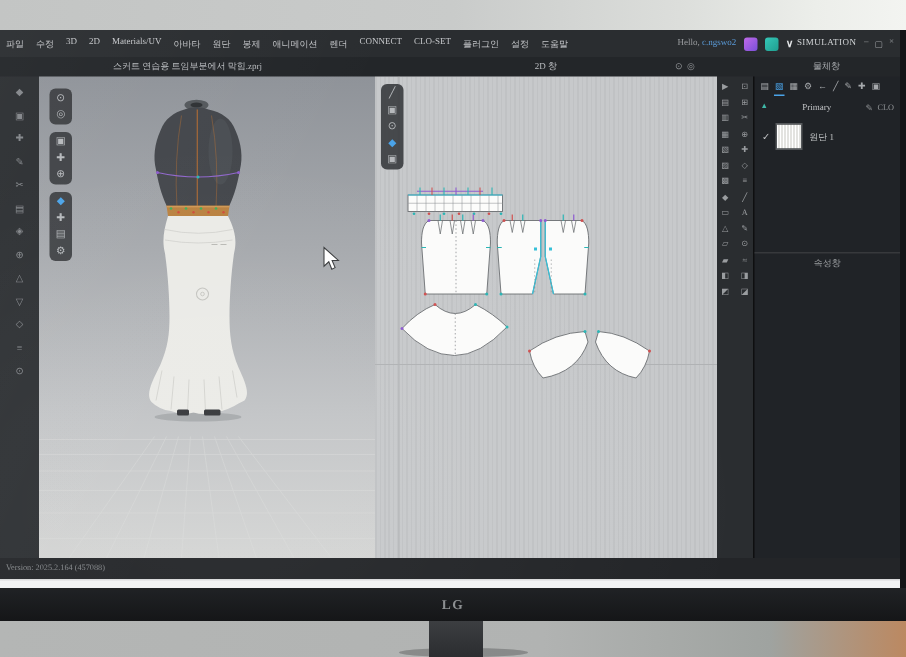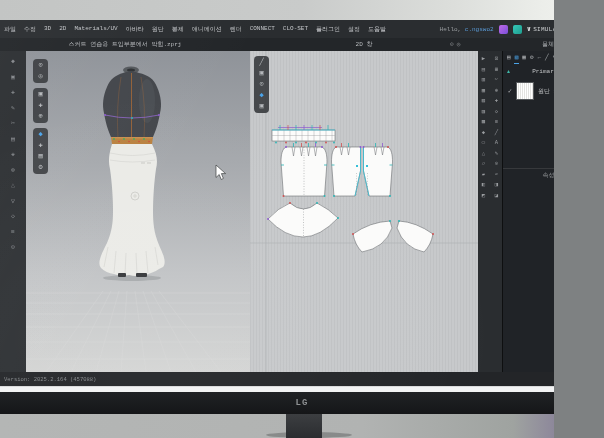--- a/index.html
+++ b/index.html
@@ -1,17 +1,17 @@
 <!DOCTYPE html>
 <html><head>
 <meta charset="utf-8">
 <style>
   html,body{margin:0;padding:0;background:#7e8182;}
-  #photo{position:relative;width:554px;height:438px;overflow:hidden;
-    font-family:Liberation Mono, monospace;background:#4c1d95;}
+  #photo{position:relative;width:604px;height:438px;overflow:hidden;
+    font-family:Liberation Serif, serif;background:#f97316;}
   
   #wall{position:absolute;left:0;top:0;width:604px;height:20px;
     background:linear-gradient(90deg,#c3c5c4 0%,#c9cbca 50%,#dcdedb 75%,#eceeea 90%,#f3f4f1 100%);}
   #desk{position:absolute;left:0;top:414px;width:604px;height:24px;
     background:linear-gradient(90deg,#b4b6b5 0%,#b1b3b2 60%,#9fa3a0 85%,#93979399 100%,#939793 100%);}
   #stand{position:absolute;left:286px;top:414px;width:36px;height:24px;
     background:linear-gradient(#3c3e41,#2b2d30);}
   #stand-shadow{position:absolute;left:266px;top:432px;width:86px;height:6px;
     background:rgba(60,62,64,.35);border-radius:50%;}
   

